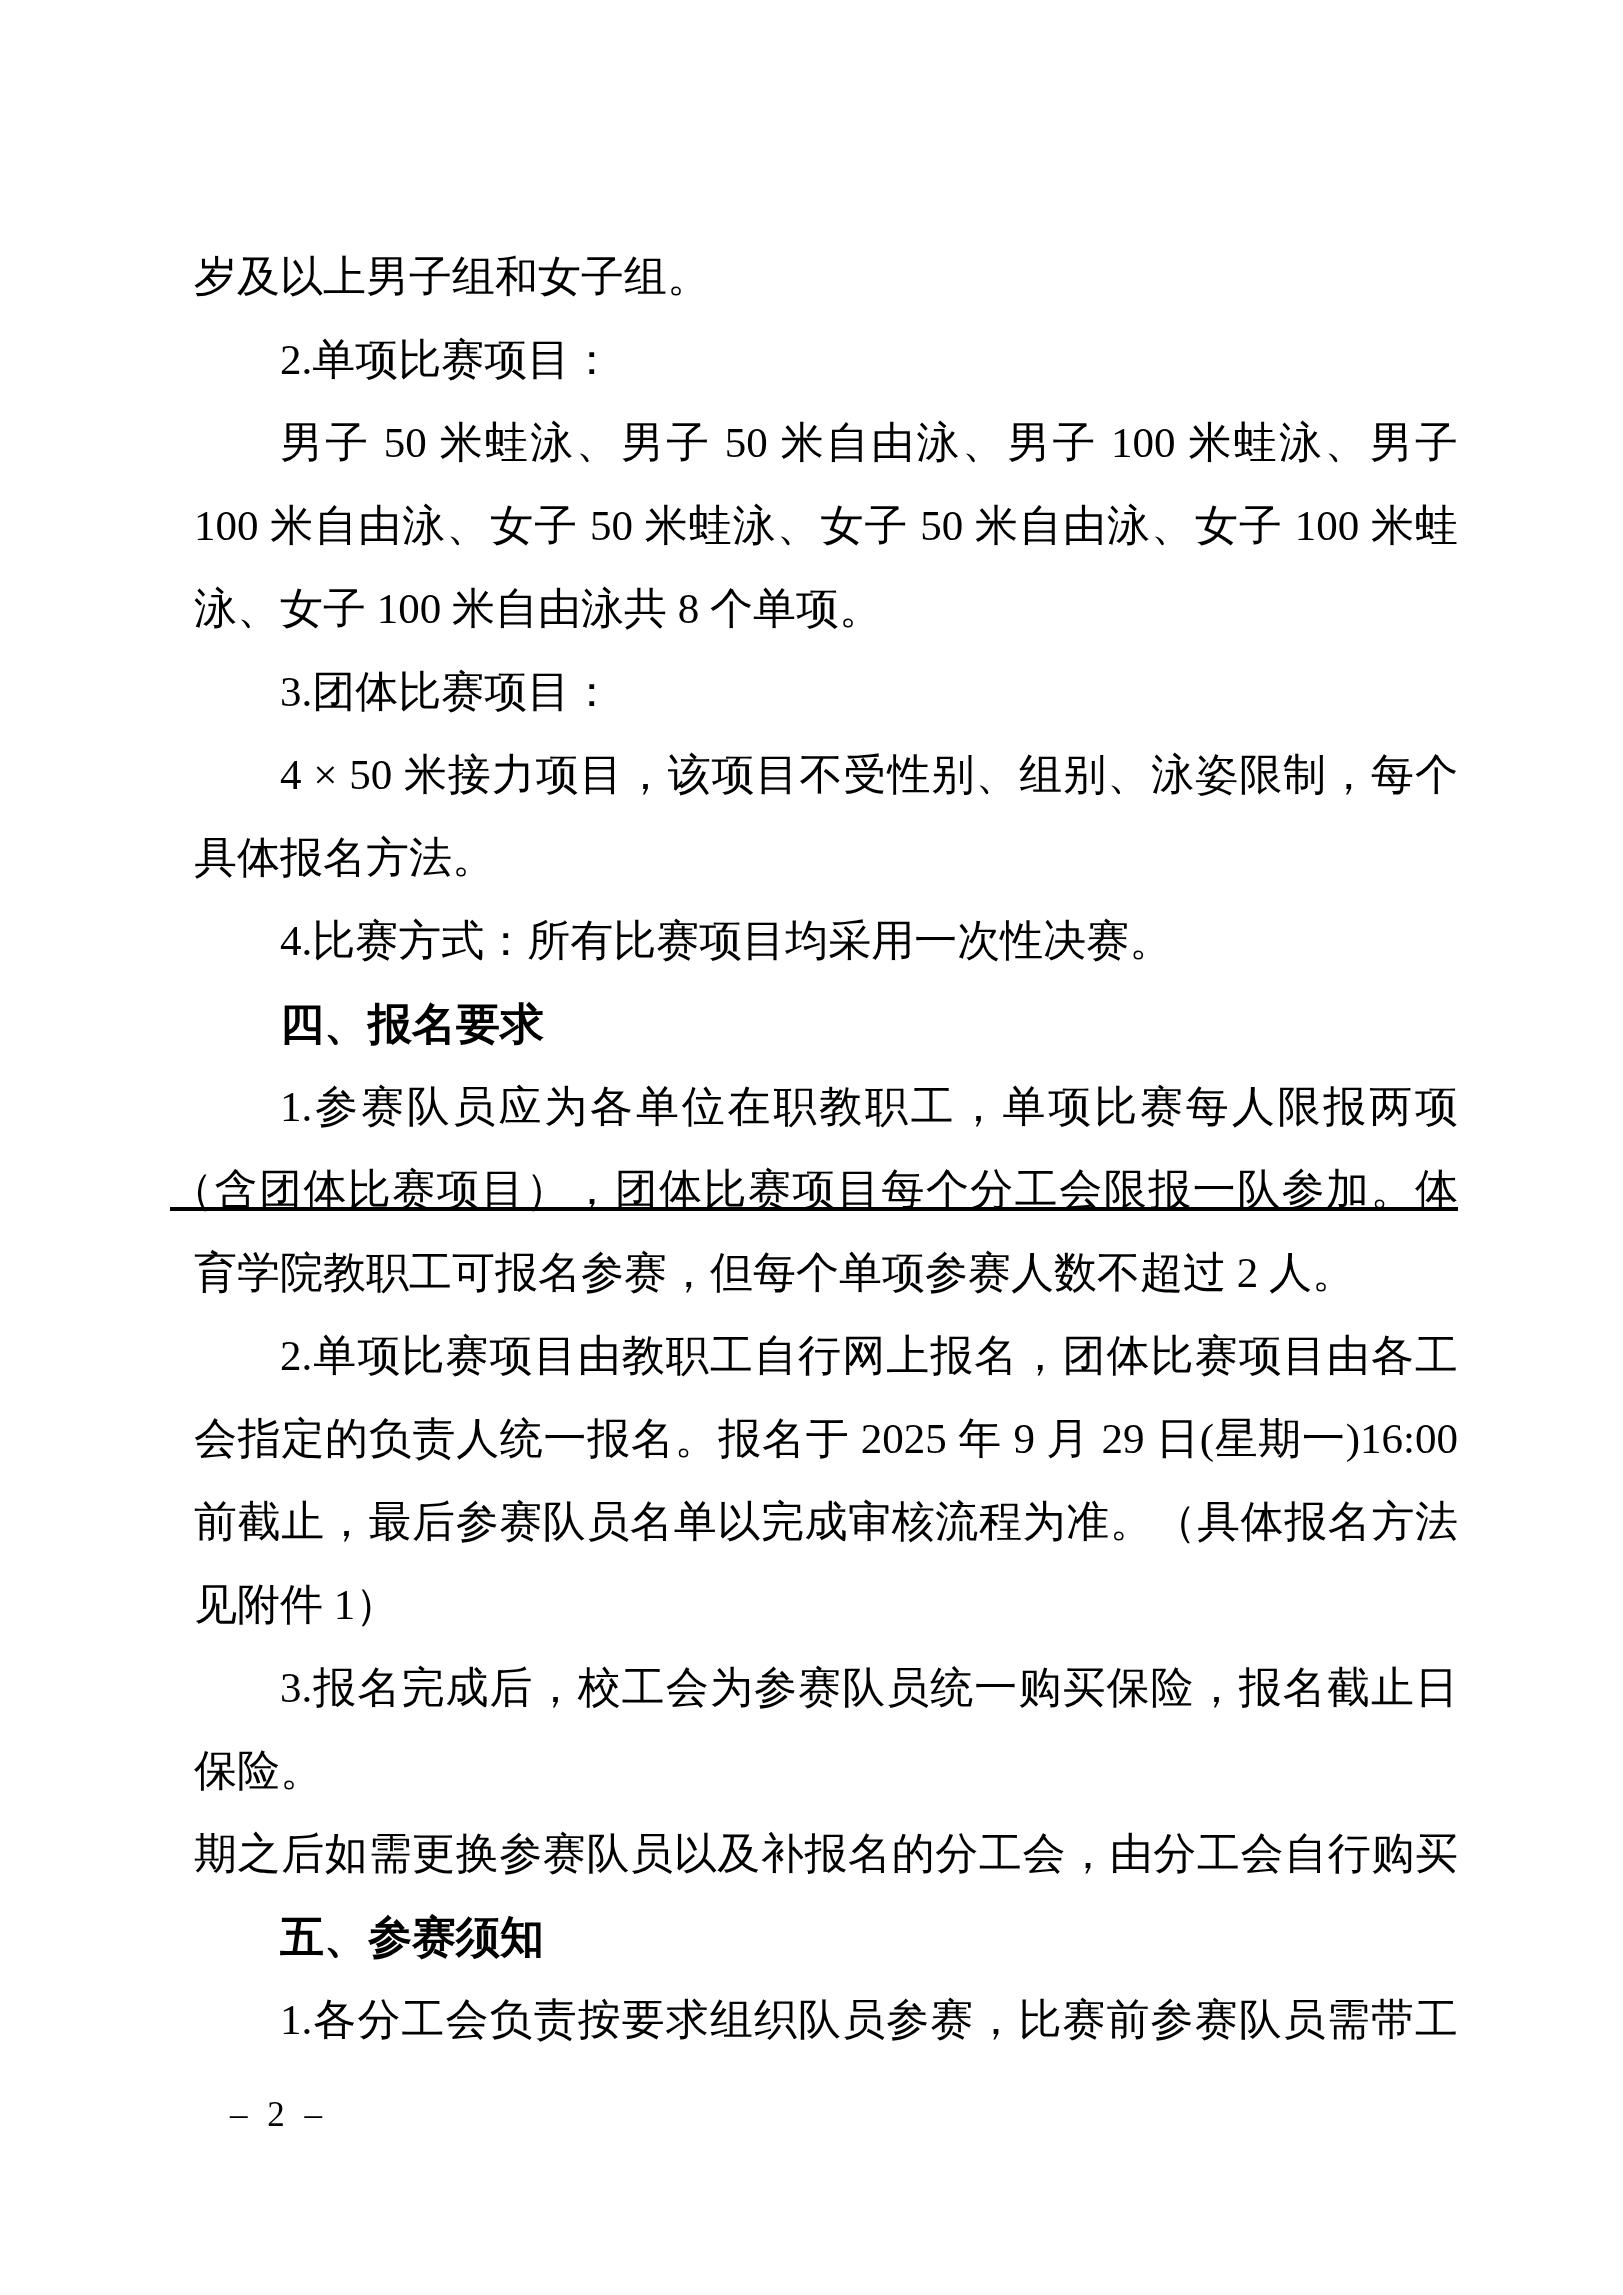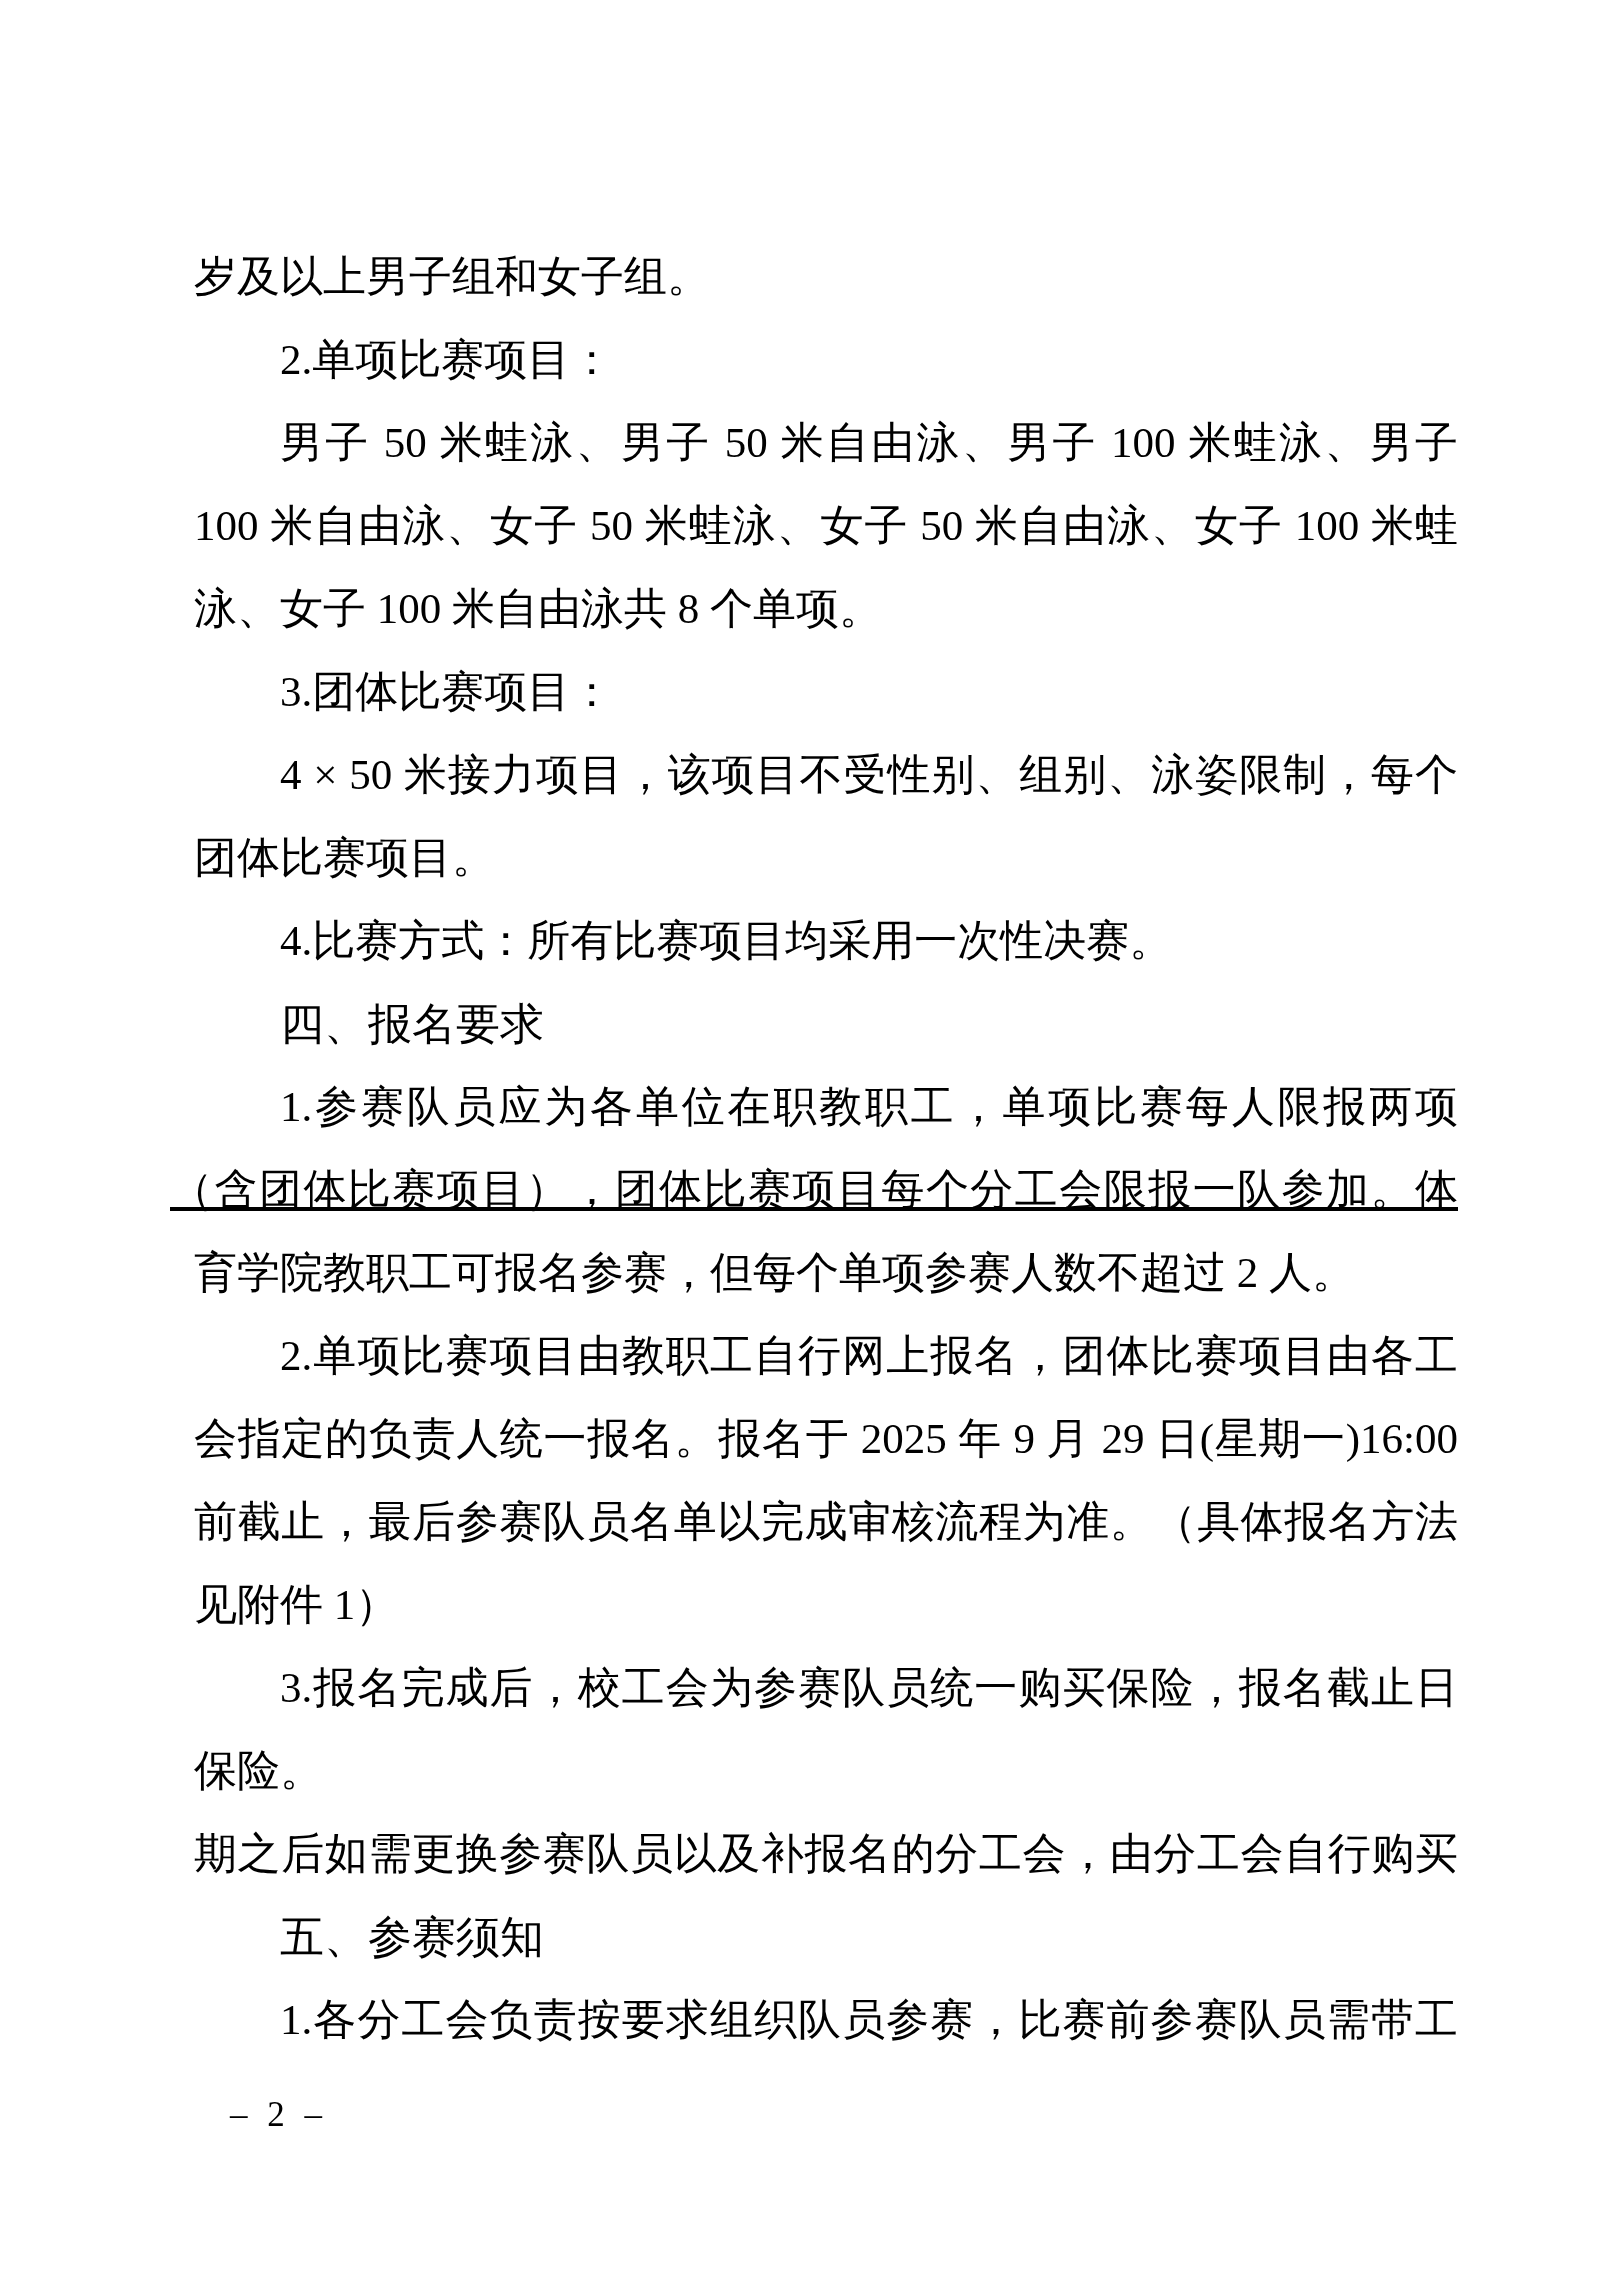--- a/index.html
+++ b/index.html
@@ -32,21 +32,21 @@
   .line.indent {
     text-indent: 86px;
   }
   .line.justify {
     text-align: justify;
     text-align-last: justify;
     white-space: normal;
   }
   .line.heading {
     font-family: "Liberation Sans", "DejaVu Sans", sans-serif;
-    font-weight: 400;
+    font-weight: 700;
     font-size: 44px;
   }
   .line.pull {
     margin-left: -24px;
     width: calc(100% + 24px);
     text-decoration: underline;
   }
   .page-number {
     position: absolute;
     left: 230px;
@@ -62,21 +62,21 @@
 
 <div class="page">
   <main class="text-column">
       <div class="line">岁及以上男子组和女子组。</div>
       <div class="line indent">2.单项比赛项目：</div>
       <div class="line indent justify">男子 50 米蛙泳、男子 50 米自由泳、男子 100 米蛙泳、男子</div>
       <div class="line justify">100 米自由泳、女子 50 米蛙泳、女子 50 米自由泳、女子 100 米蛙</div>
       <div class="line">泳、女子 100 米自由泳共 8 个单项。</div>
       <div class="line indent">3.团体比赛项目：</div>
       <div class="line indent justify">4 × 50 米接力项目，该项目不受性别、组别、泳姿限制，每个</div>
-      <div class="line">团体比赛项目。</div>
+      <div class="line">具体报名方法。</div>
       <div class="line indent">4.比赛方式：所有比赛项目均采用一次性决赛。</div>
       <div class="line indent heading">四、报名要求</div>
       <div class="line indent justify">1.参赛队员应为各单位在职教职工，单项比赛每人限报两项</div>
       <div class="line justify pull">（含团体比赛项目），团体比赛项目每个分工会限报一队参加。体</div>
       <div class="line">育学院教职工可报名参赛，但每个单项参赛人数不超过 2 人。</div>
       <div class="line indent justify">2.单项比赛项目由教职工自行网上报名，团体比赛项目由各工</div>
       <div class="line justify">会指定的负责人统一报名。报名于 2025 年 9 月 29 日(星期一)16:00</div>
       <div class="line justify">前截止，最后参赛队员名单以完成审核流程为准。（具体报名方法</div>
       <div class="line">见附件 1）</div>
       <div class="line indent justify">3.报名完成后，校工会为参赛队员统一购买保险，报名截止日</div>

